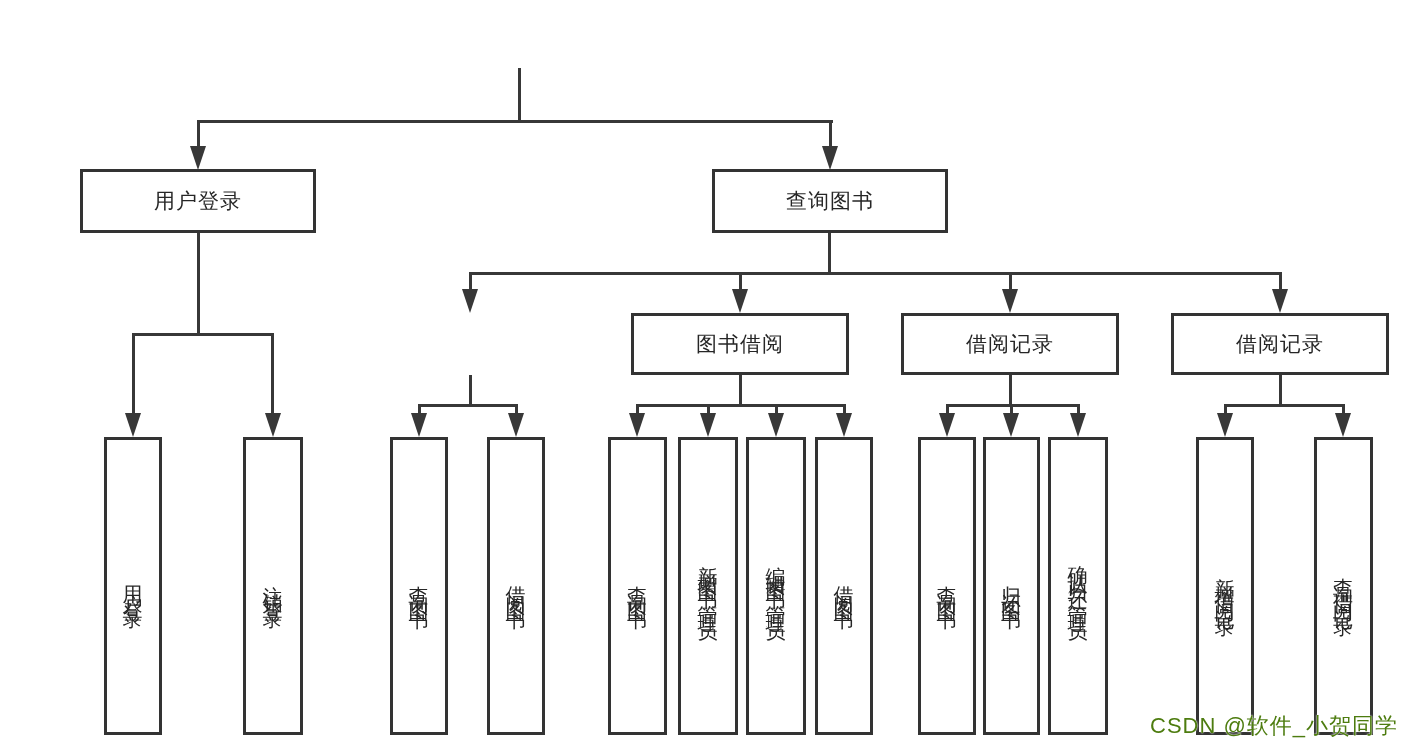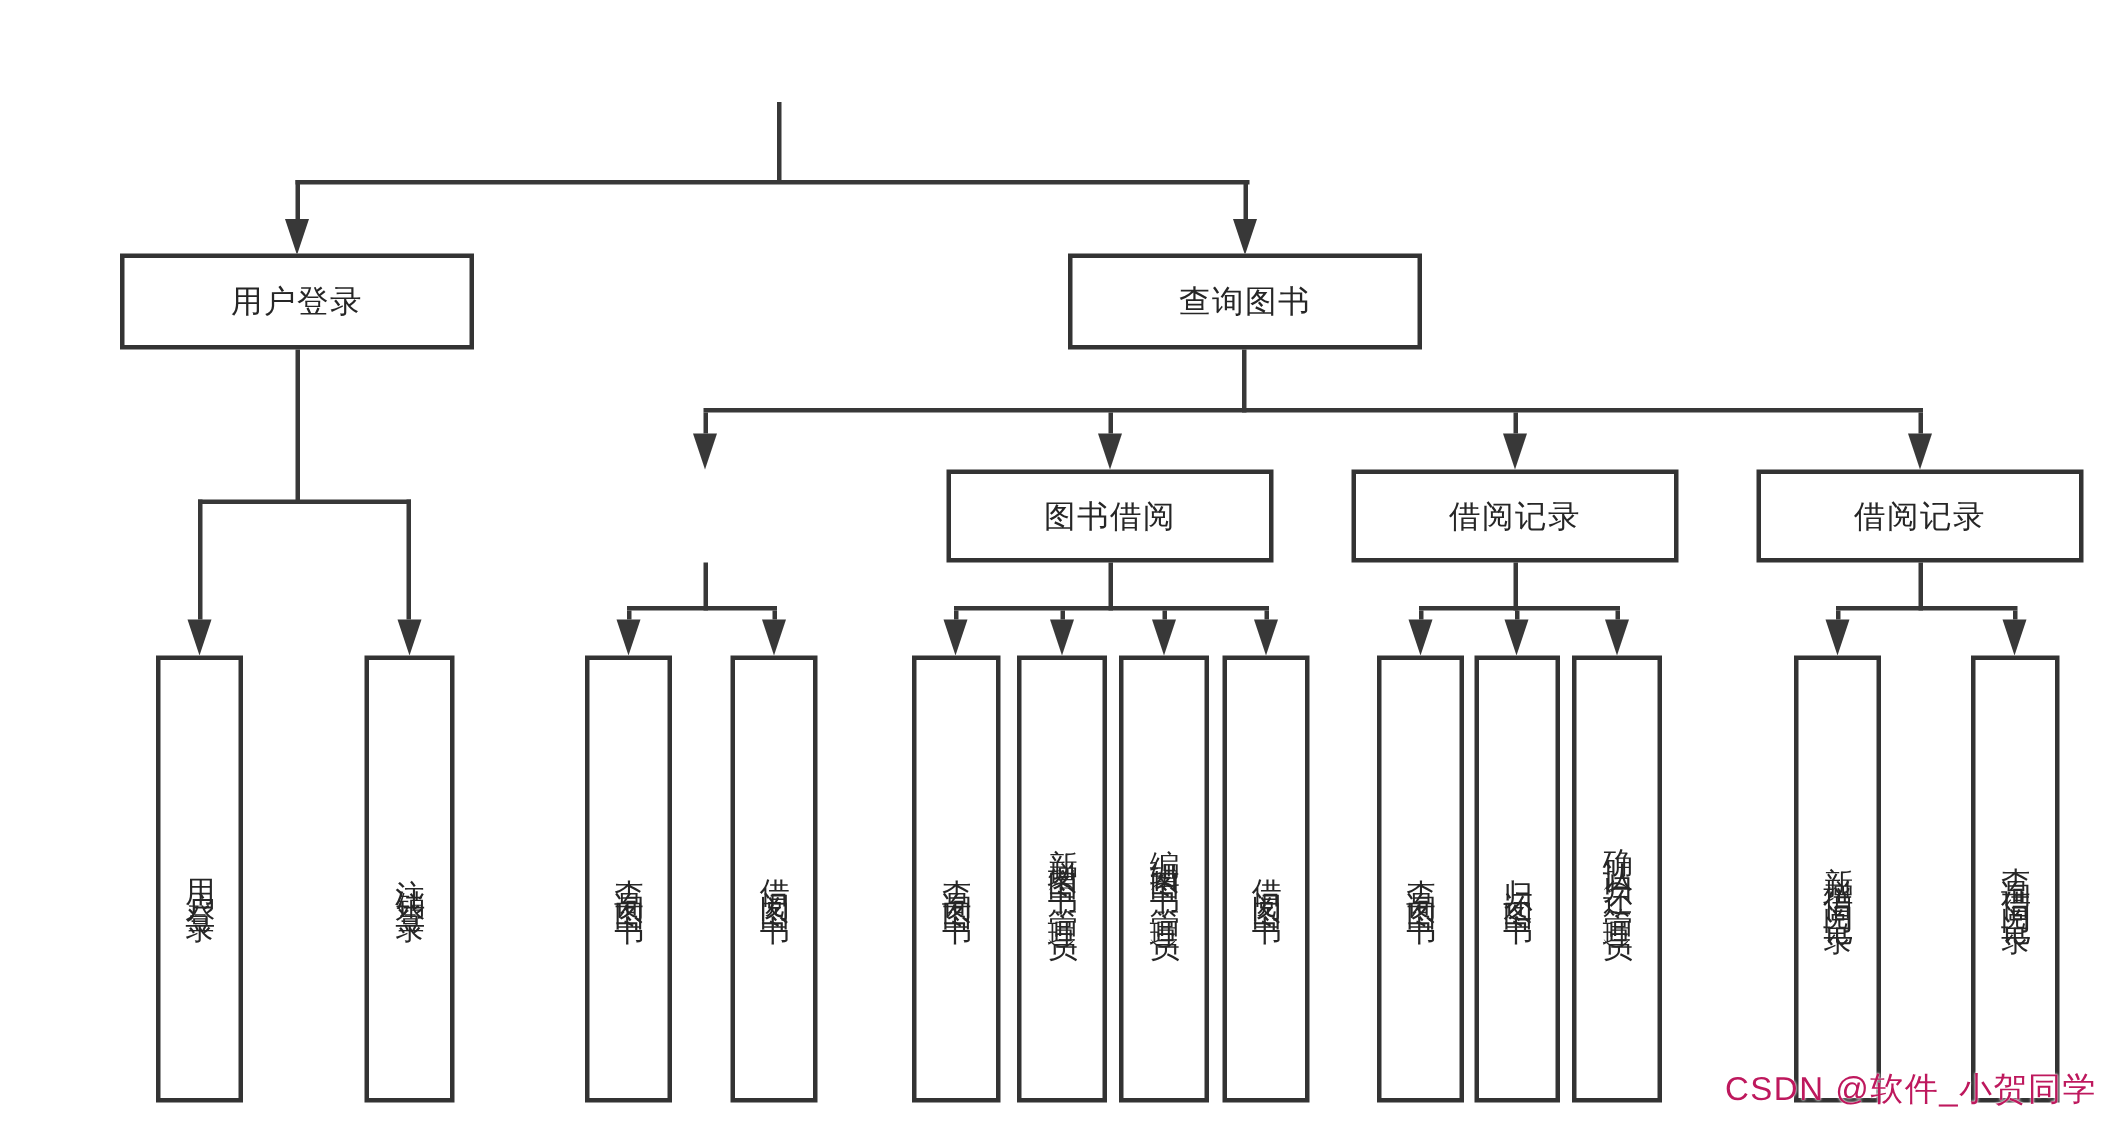--- a/index.html
+++ b/index.html
@@ -34,21 +34,21 @@
   .hline { position:absolute; height:3px; background:#383838; }
   .vline { position:absolute; width:3px;  background:#383838; }
   .arrow {
     position:absolute; width:0; height:0;
     border-left:8px solid transparent;
     border-right:8px solid transparent;
     border-top:24px solid #383838;
   }
   .watermark {
     position:absolute; left:1150px; top:711px;
-    font-size:22px; color:#be185d; z-index:5;
+    font-size:22px; color:#4d7c0f; z-index:5;
     text-shadow:0 0 2px #ffffff, 0 0 1px #ffffff;
     letter-spacing:1px; white-space:nowrap;
   }
 </style>
 </head>
 <body>
 
 <div class="canvas">
 
 

